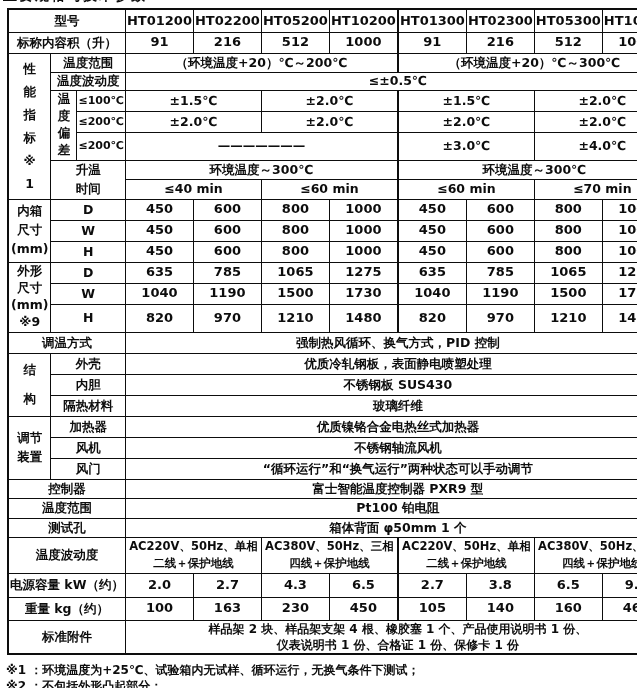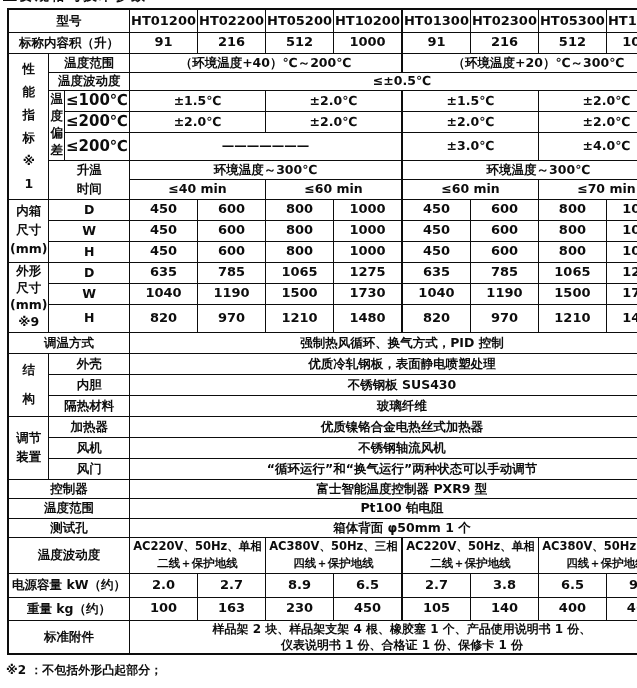--- a/index.html
+++ b/index.html
@@ -15,21 +15,21 @@
     margin:2px 0 0 7px;border:2px solid #0d0d0d;
   }
   td{
     border:1px solid #0d0d0d;text-align:center;vertical-align:middle;
     padding:0 1px;font-size:12.5px;font-weight:700;line-height:1.25;
     overflow:visible;white-space:nowrap;
   }
   td.ml{white-space:pre-line;}
   td.gs{border-left-width:2px;}
   td.mono13{font-size:13px;}
-  td.small-lab{font-size:15px;}
+  td.small-lab{font-size:11px;}
   td.pv{font-size:11.5px;white-space:normal;line-height:1.45;margin-top:6px;}
   td.acc{font-size:12px;line-height:1.35;}
   .lh135{line-height:1.35;}
   .lh15{line-height:1.5;}
   .lh18{line-height:1.85;}
   .lh22{line-height:2.3;}
   tr.h18{height:18px;} tr.h19{height:19px;} tr.h20{height:20px;}
   tr.h21{height:21px;} tr.h23{height:23px;} tr.h24{height:24px;}
   tr.h27{height:27px;} tr.h28{height:28px;} tr.h36{height:36px;}
   .notes{margin:7px 0 0 6px;}
@@ -83,21 +83,21 @@
   </tr>
 
   <tr class="h19">
     <td rowspan="7" class="ml lh18">性
 能
 指
 标
 ※
 1</td>
     <td colspan="2">温度范围</td>
-    <td colspan="4">（环境温度+40）℃～200℃</td>
+    <td colspan="4">（环境温度+20）℃～200℃</td>
     <td colspan="4" class="gs">（环境温度+20）℃～300℃</td>
   </tr>
 
   <tr class="h18">
     <td colspan="2">温度波动度</td>
     <td colspan="8">≤±0.5℃</td>
   </tr>
 
   <tr class="h21">
     <td rowspan="3" class="ml lh135">温
@@ -270,43 +270,44 @@
     <td colspan="2" class="pv">AC220V、50Hz、单相二线＋保护地线</td>
     <td colspan="2" class="pv">AC380V、50Hz、三相四线＋保护地线</td>
     <td colspan="2" class="pv gs">AC220V、50Hz、单相二线＋保护地线</td>
     <td colspan="2" class="pv">AC380V、50Hz、三相四线＋保护地线</td>
   </tr>
 
   <tr class="h24">
     <td colspan="3">电源容量 kW（约）</td>
     <td class="mono13">2.0</td>
     <td class="mono13">2.7</td>
-    <td class="mono13">8.9</td>
+    <td class="mono13">4.3</td>
     <td class="mono13">6.5</td>
     <td class="mono13 gs">2.7</td>
     <td class="mono13">3.8</td>
     <td class="mono13">6.5</td>
     <td class="mono13">9.5</td>
   </tr>
 
   <tr class="h23">
     <td colspan="3">重量 kg（约）</td>
     <td class="mono13">100</td>
     <td class="mono13">163</td>
     <td class="mono13">230</td>
     <td class="mono13">450</td>
     <td class="mono13 gs">105</td>
     <td class="mono13">140</td>
-    <td class="mono13">400</td>
+    <td class="mono13">160</td>
     <td class="mono13">460</td>
   </tr>
 
   <tr class="h27">
     <td colspan="3">标准附件</td>
     <td colspan="8" class="ml acc">样品架 2 块、样品架支架 4 根、橡胶塞 1 个、产品使用说明书 1 份、
 仪表说明书 1 份、合格证 1 份、保修卡 1 份</td>
   </tr>
 </tbody>
   </table>
 
 <div class="notes">
+  <div>※1 ：环境温度为+25℃、试验箱内无试样、循环运行，无换气条件下测试；</div>
   <div>※2 ：不包括外形凸起部分；</div>
 </div>
 
 </body></html>

